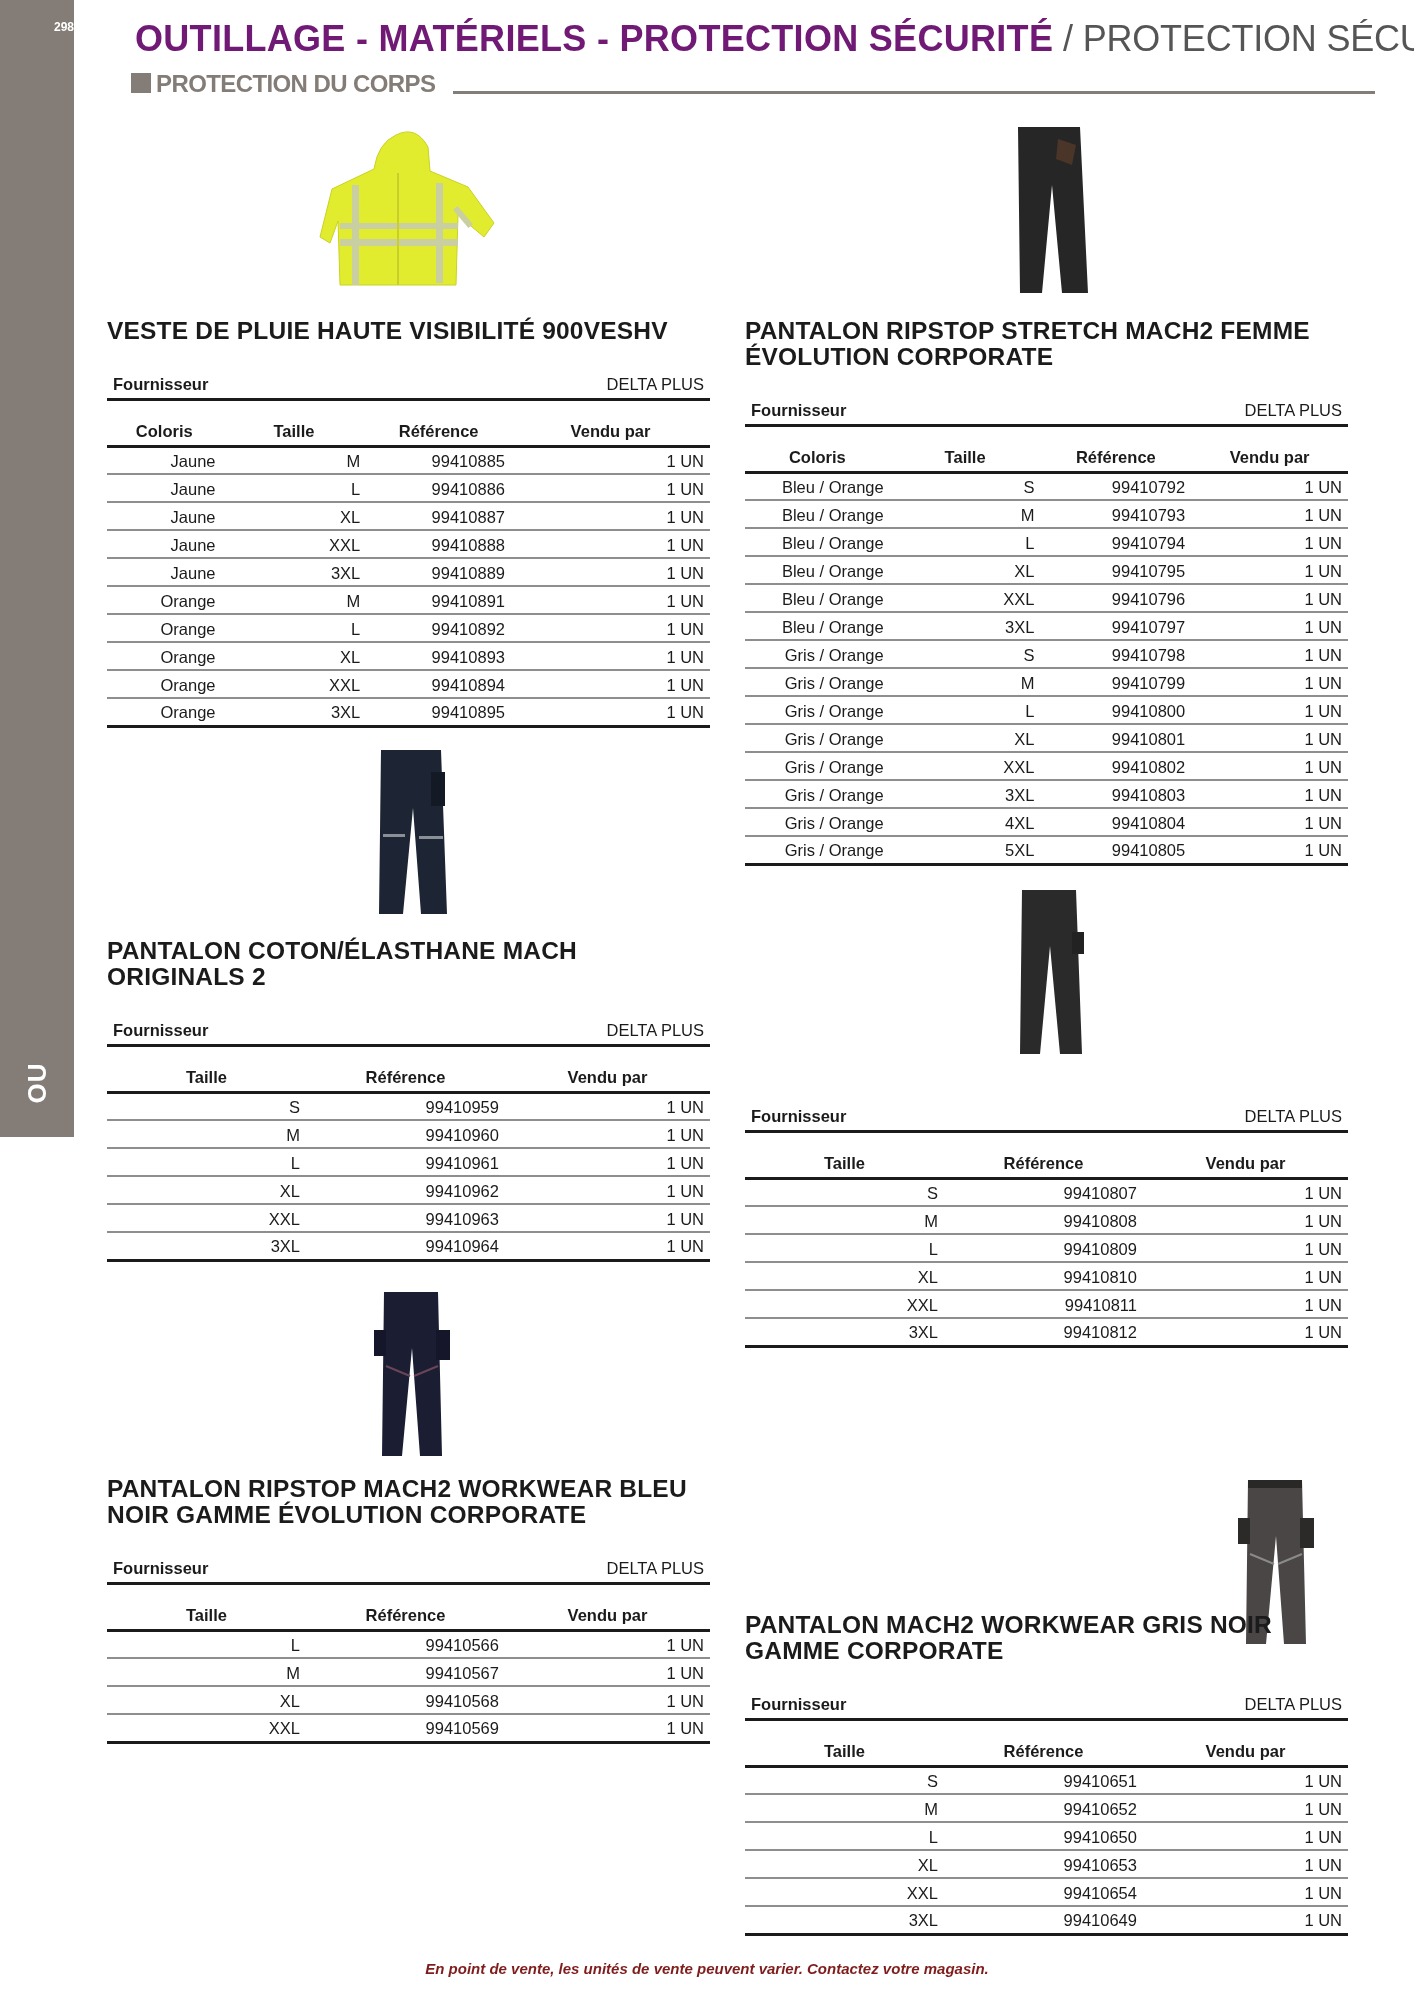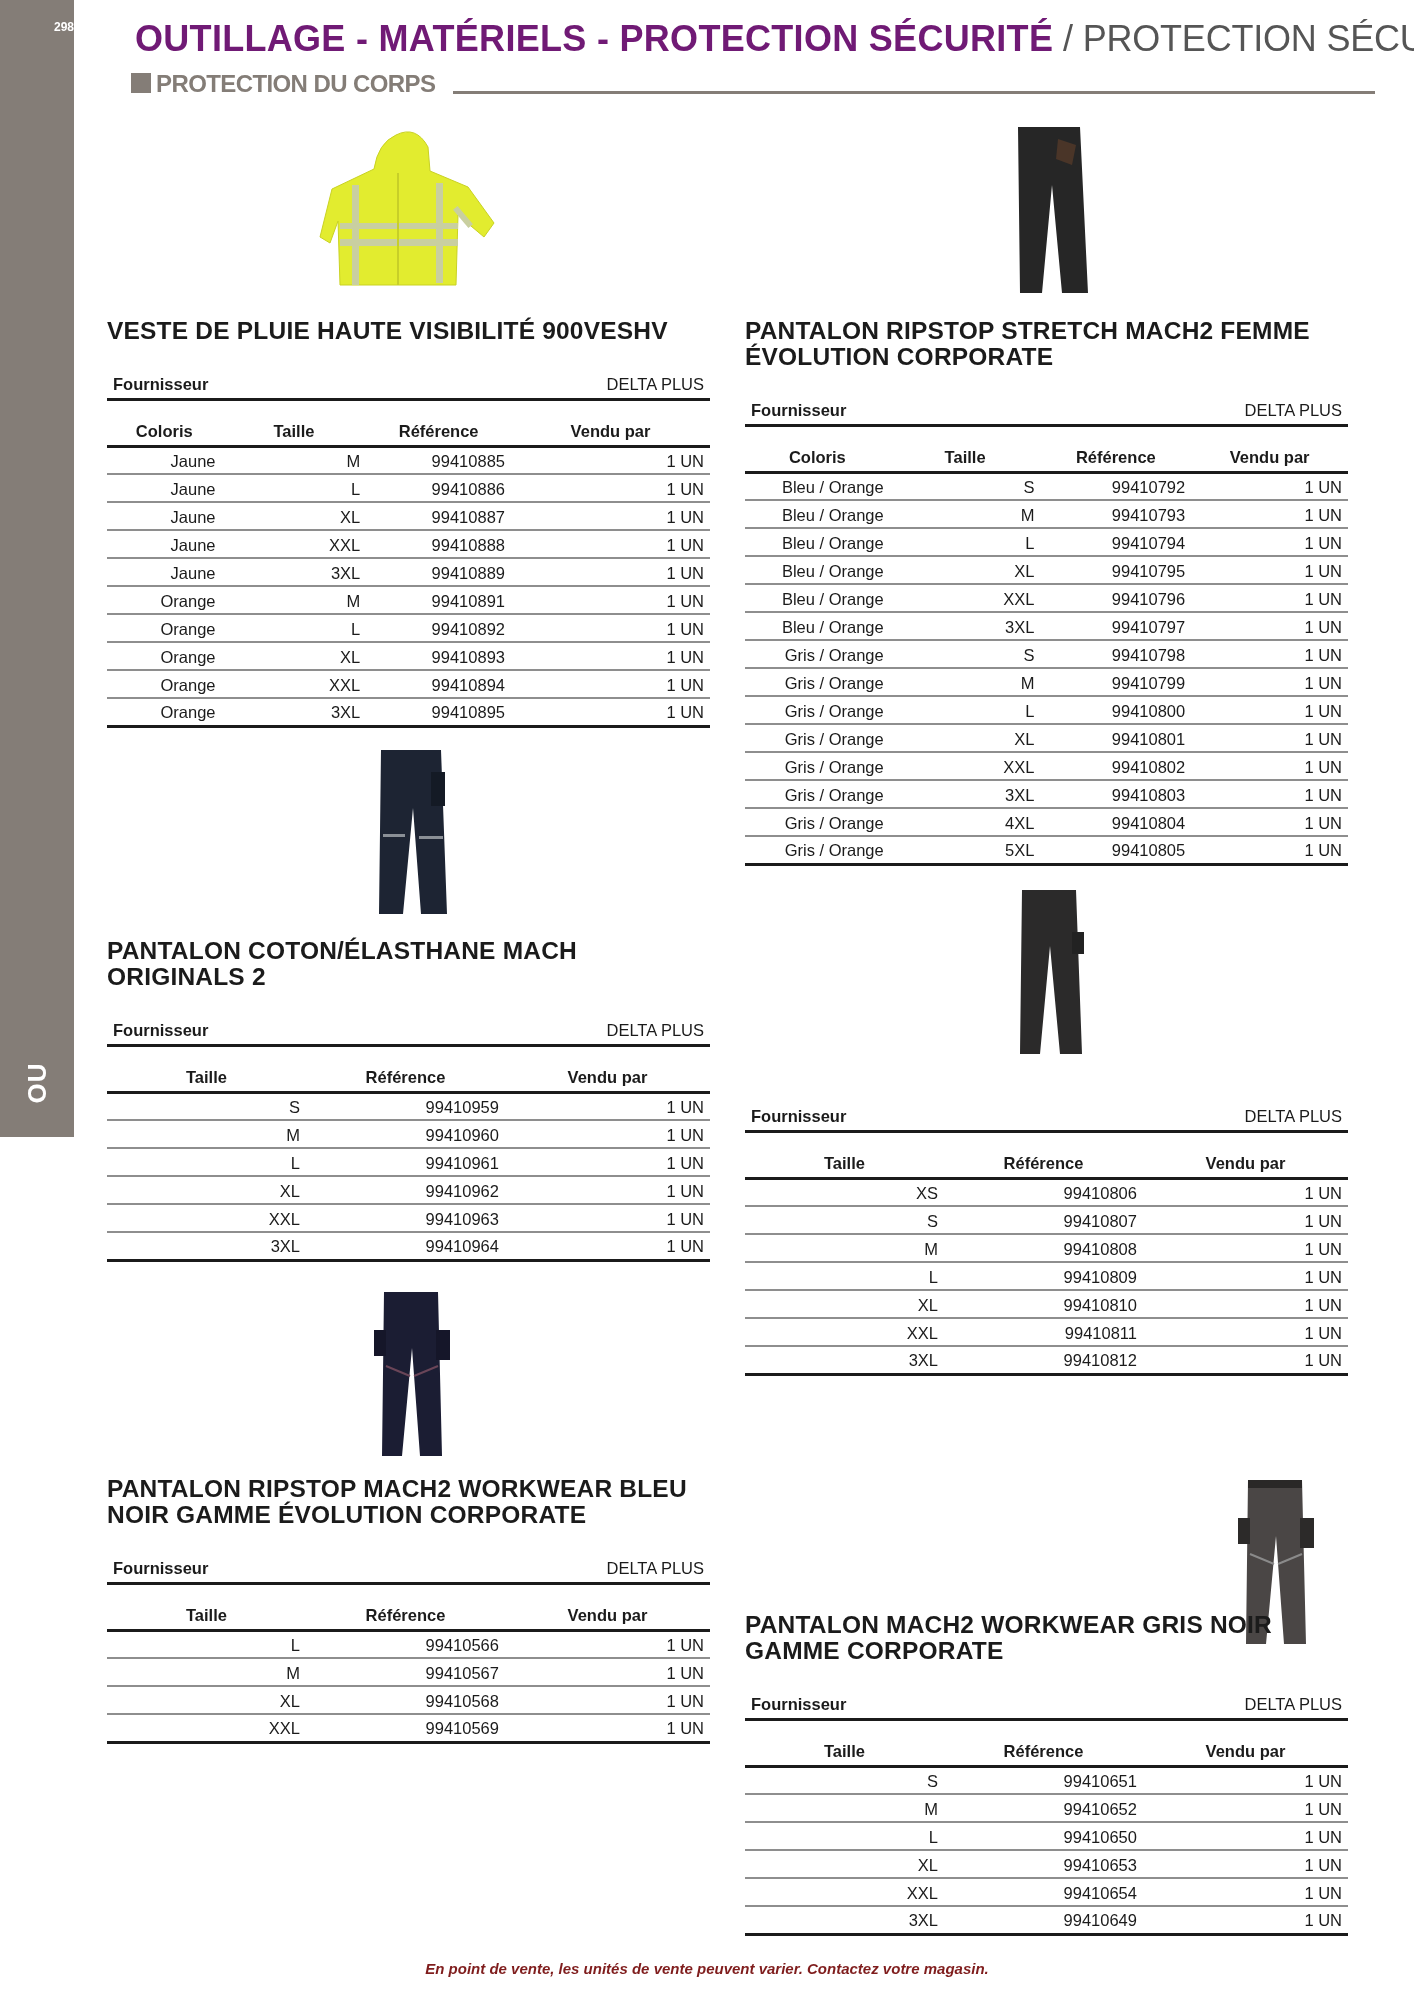--- a/index.html
+++ b/index.html
@@ -352,25 +352,20 @@
       </colgroup>
       <thead>
         <tr>
           <th>Taille</th>
           <th>Référence</th>
           <th>Vendu par</th>
         </tr>
       </thead>
       <tbody>
         <tr>
-          <td>XS</td>
-          <td>99410806</td>
-          <td>1 UN</td>
-        </tr>
-        <tr>
           <td>S</td>
           <td>99410807</td>
           <td>1 UN</td>
         </tr>
         <tr>
           <td>M</td>
           <td>99410808</td>
           <td>1 UN</td>
         </tr>
         <tr>

